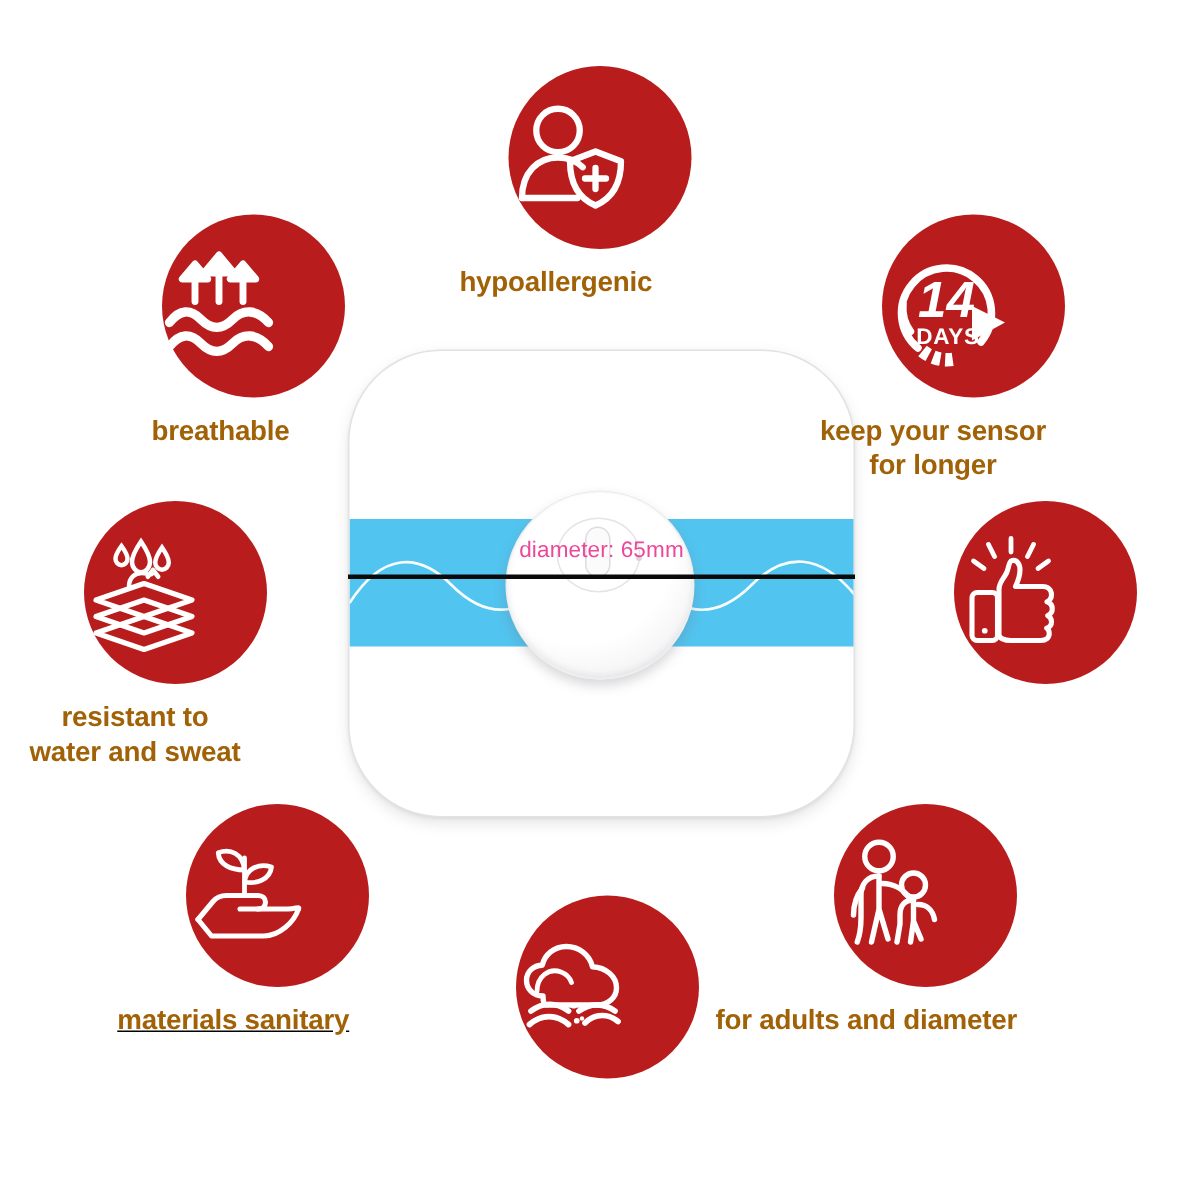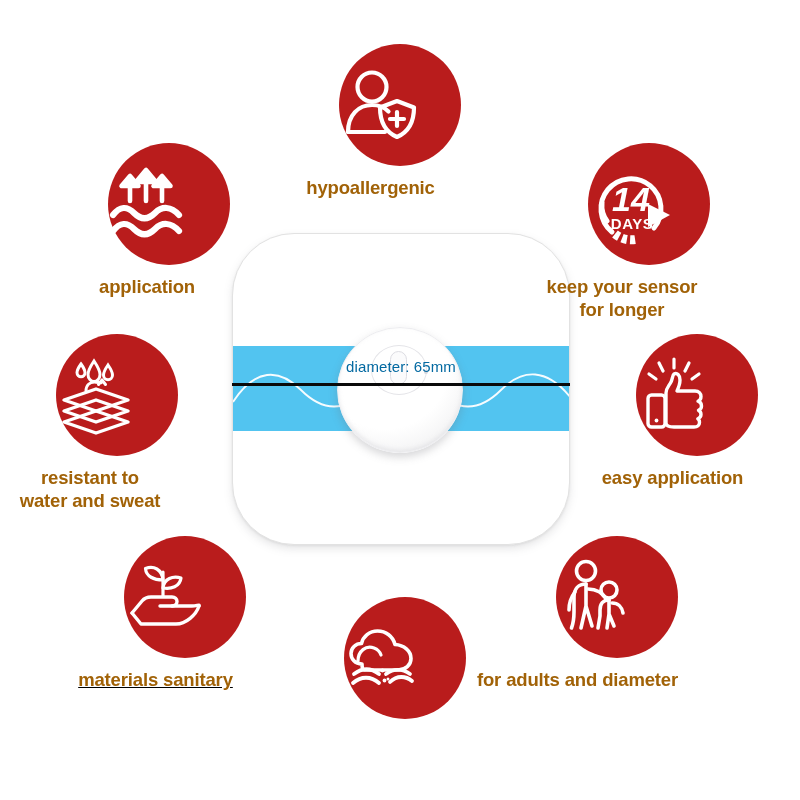--- a/index.html
+++ b/index.html
@@ -164,21 +164,21 @@
     z-index: 6;
   }
   .diameter-text {
     position: absolute;
     left: 0;
     top: 125px;
     width: 338px;
     text-align: center;
     font-size: 15px;
     font-weight: normal;
-    color: #0369a1;
+    color: #ec4899;
     z-index: 7;
     letter-spacing: 0.1px;
   }
 </style>
 </head>
 <body>
 
 <div id="canvas">
 
   <div id="product">
@@ -215,21 +215,21 @@
   <div class="feature pos-breathable">
     <div class="badge-circle">
       <svg width="76" height="76" viewBox="0 0 76 76">
         <path d="M22 35 L22 16 M22 10 L13.5 20 L30.5 20 Z" fill="#ffffff" stroke="#ffffff" stroke-width="4.6" stroke-linejoin="round" stroke-linecap="round"></path>
         <path d="M38 35 L38 11 M38 4 L28 16 L48 16 Z" fill="#ffffff" stroke="#ffffff" stroke-width="4.6" stroke-linejoin="round" stroke-linecap="round"></path>
         <path d="M54 35 L54 16 M54 10 L45.5 20 L62.5 20 Z" fill="#ffffff" stroke="#ffffff" stroke-width="4.6" stroke-linejoin="round" stroke-linecap="round"></path>
         <path d="M5 49 C12 40 19 40 26 47 C33 54 40 54 47 47 C54 40 63 40 71 49" fill="none" stroke="#ffffff" stroke-width="6.2" stroke-linecap="round"></path>
         <path d="M5 65 C12 56 19 56 26 63 C33 70 40 70 47 63 C54 56 63 56 71 65" fill="none" stroke="#ffffff" stroke-width="6.2" stroke-linecap="round"></path>
       </svg>
     </div>
-    <div class="feature-label">application</div>
+    <div class="feature-label">breathable</div>
   </div>
 
   <div class="feature pos-keep-sensor">
     <div class="badge-circle">
       <svg width="90" height="90" viewBox="0 0 90 90">
 
         <path d="M24 73 A30 30 0 1 1 66 69" fill="none" stroke="#ffffff" stroke-width="5" stroke-linecap="round"></path>
 
         <path d="M19 62 A26 26 0 0 1 14 44" fill="none" stroke="#ffffff" stroke-width="5" stroke-linecap="round"></path>
 
@@ -279,21 +279,20 @@
                  L59 36 C63 36 65 38.5 65 41.5 C65 44 63.5 45.5 62 46.2
                  C64.5 47 65.5 48.8 65.5 51 C65.5 53.2 64.2 54.6 62.5 55.4
                  C64.2 56.2 65 57.8 65 59.6 C65 61.8 63.5 63.2 61.8 63.8
                  C63 64.6 63.5 66 63.5 67.4 C63.5 70 61.5 72 58 72 L38 72
                  C33.5 72 30 70.5 30 68 Z" fill="none" stroke="#ffffff" stroke-width="3.4" stroke-linejoin="round"></path>
 
         <rect x="12" y="40" width="17" height="32" rx="3.5" fill="none" stroke="#ffffff" stroke-width="3.4"></rect>
         <circle cx="20.5" cy="65.5" r="1.9" fill="#ffffff"></circle>
       </svg>
     </div>
-    <div class="feature-label">easy application</div>
   </div>
 
   <div class="feature pos-materials-sanitary">
     <div class="badge-circle">
       <svg width="82" height="82" viewBox="0 0 82 82">
 
         <path d="M39 40 L39 16" fill="none" stroke="#ffffff" stroke-width="3.2" stroke-linecap="round"></path>
 
         <path d="M39 24 C30 24 22 20.5 21.5 12.5 C29.5 9.5 38 13 39 24 Z" fill="none" stroke="#ffffff" stroke-width="3.2" stroke-linejoin="round"></path>
 

